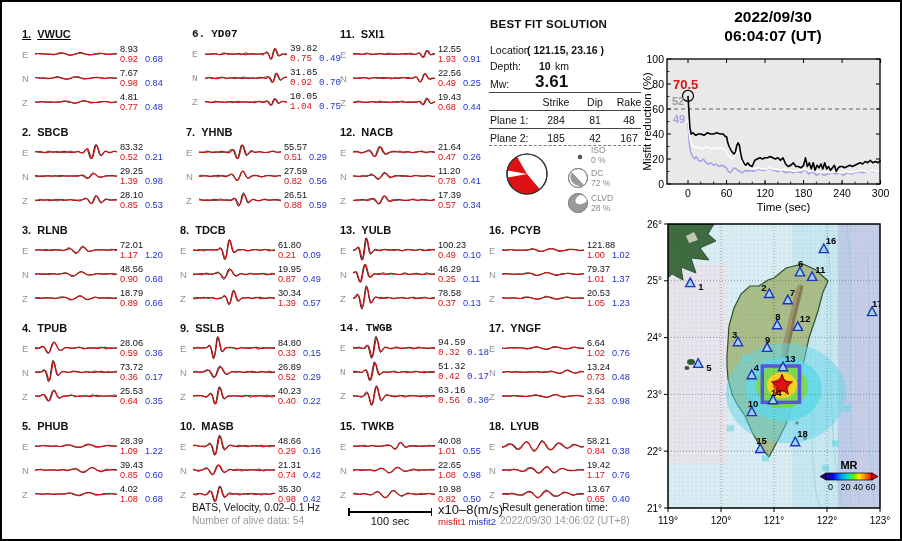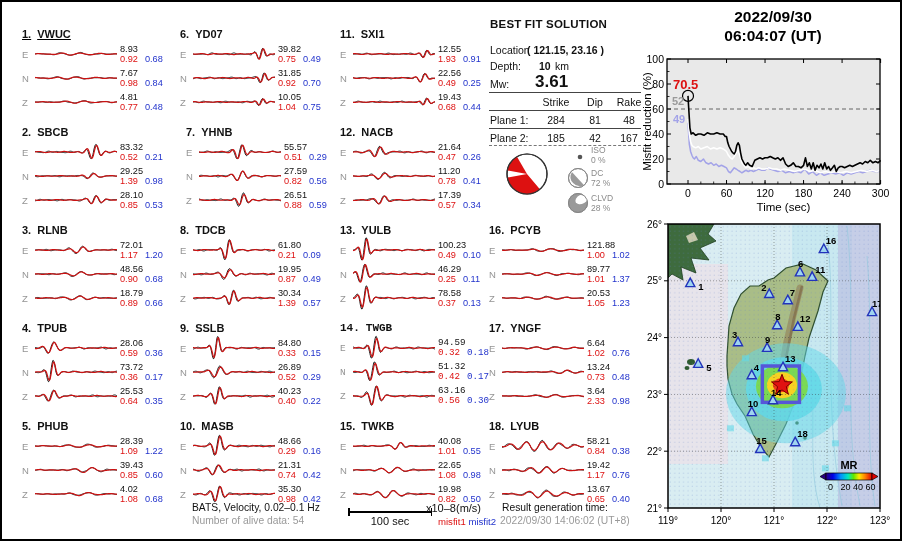--- a/index.html
+++ b/index.html
@@ -213,21 +213,21 @@
           <svg width="82" height="28">
             <polyline points="0.0,13.68 0.5,13.69 1.0,13.70 1.4,13.71 1.9,13.72 2.4,13.72 2.9,13.73 3.4,13.75 3.9,13.78 4.3,13.82 4.8,13.89 5.3,13.98 5.8,14.08 6.3,14.18 6.8,14.28 7.2,14.36 7.7,14.41 8.2,14.42 8.7,14.39 9.2,14.33 9.6,14.23 10.1,14.11 10.6,13.99 11.1,13.88 11.6,13.80 12.1,13.75 12.5,13.74 13.0,13.77 13.5,13.84 14.0,13.93 14.5,14.04 15.0,14.14 15.4,14.23 15.9,14.29 16.4,14.32 16.9,14.31 17.4,14.28 17.8,14.22 18.3,14.15 18.8,14.07 19.3,14.01 19.8,13.96 20.3,13.94 20.7,13.93 21.2,13.94 21.7,13.96 22.2,13.98 22.7,14.00 23.2,14.01 23.6,14.01 24.1,14.00 24.6,13.99 25.1,13.98 25.6,13.97 26.0,13.97 26.5,13.98 27.0,14.01 27.5,14.04 28.0,14.08 28.5,14.10 28.9,14.10 29.4,14.07 29.9,14.01 30.4,13.91 30.9,13.77 31.4,13.61 31.8,13.43 32.3,13.26 32.8,13.12 33.3,13.01 33.8,12.95 34.2,12.96 34.7,13.03 35.2,13.16 35.7,13.33 36.2,13.55 36.7,13.77 37.1,14.01 37.6,14.23 38.1,14.42 38.6,14.59 39.1,14.73 39.6,14.83 40.0,14.92 40.5,14.99 41.0,15.05 41.5,15.09 42.0,15.14 42.4,15.17 42.9,15.19 43.4,15.19 43.9,15.16 44.4,15.10 44.9,15.00 45.3,14.87 45.8,14.70 46.3,14.51 46.8,14.32 47.3,14.11 47.8,13.92 48.2,13.75 48.7,13.60 49.2,13.48 49.7,13.38 50.2,13.29 50.6,13.21 51.1,13.13 51.6,13.05 52.1,12.96 52.6,12.86 53.1,12.76 53.5,12.68 54.0,12.61 54.5,12.58 55.0,12.60 55.5,12.68 56.0,12.82 56.4,13.01 56.9,13.26 57.4,13.54 57.9,13.84 58.4,14.14 58.8,14.42 59.3,14.67 59.8,14.86 60.3,15.01 60.8,15.09 61.3,15.13 61.7,15.12 62.2,15.08 62.7,15.01 63.2,14.93 63.7,14.84 64.2,14.75 64.6,14.65 65.1,14.55 65.6,14.44 66.1,14.32 66.6,14.19 67.0,14.06 67.5,13.92 68.0,13.79 68.5,13.67 69.0,13.58 69.5,13.52 69.9,13.50 70.4,13.51 70.9,13.56 71.4,13.64 71.9,13.73 72.4,13.83 72.8,13.91 73.3,13.97 73.8,14.00 74.3,13.99 74.8,13.96 75.2,13.90 75.7,13.83 76.2,13.76 76.7,13.71 77.2,13.69 77.7,13.71 78.1,13.76 78.6,13.85 79.1,13.96 79.6,14.09 80.1,14.22 80.6,14.33 81.0,14.42 81.5,14.48 82.0,14.50 " fill="none" stroke="#000" stroke-width="0.9"></polyline>
             <polyline points="0.0,13.71 0.5,13.70 1.0,13.71 1.4,13.73 1.9,13.76 2.4,13.80 2.9,13.85 3.4,13.90 3.9,13.95 4.3,14.00 4.8,14.05 5.3,14.09 5.8,14.12 6.3,14.13 6.8,14.14 7.2,14.13 7.7,14.11 8.2,14.09 8.7,14.05 9.2,14.01 9.6,13.96 10.1,13.92 10.6,13.87 11.1,13.84 11.6,13.81 12.1,13.79 12.5,13.78 13.0,13.79 13.5,13.81 14.0,13.84 14.5,13.88 15.0,13.93 15.4,13.99 15.9,14.05 16.4,14.11 16.9,14.17 17.4,14.23 17.8,14.28 18.3,14.32 18.8,14.35 19.3,14.37 19.8,14.38 20.3,14.38 20.7,14.36 21.2,14.34 21.7,14.30 22.2,14.26 22.7,14.22 23.2,14.18 23.6,14.14 24.1,14.10 24.6,14.06 25.1,14.03 25.6,14.00 26.0,13.98 26.5,13.96 27.0,13.94 27.5,13.92 28.0,13.90 28.5,13.88 28.9,13.85 29.4,13.82 29.9,13.78 30.4,13.73 30.9,13.67 31.4,13.61 31.8,13.54 32.3,13.47 32.8,13.39 33.3,13.33 33.8,13.27 34.2,13.22 34.7,13.19 35.2,13.18 35.7,13.19 36.2,13.23 36.7,13.29 37.1,13.39 37.6,13.51 38.1,13.66 38.6,13.83 39.1,14.02 39.6,14.23 40.0,14.44 40.5,14.66 41.0,14.87 41.5,15.06 42.0,15.24 42.4,15.38 42.9,15.50 43.4,15.57 43.9,15.61 44.4,15.60 44.9,15.55 45.3,15.45 45.8,15.32 46.3,15.14 46.8,14.94 47.3,14.71 47.8,14.47 48.2,14.21 48.7,13.95 49.2,13.70 49.7,13.46 50.2,13.24 50.6,13.04 51.1,12.88 51.6,12.75 52.1,12.66 52.6,12.60 53.1,12.58 53.5,12.59 54.0,12.64 54.5,12.72 55.0,12.82 55.5,12.94 56.0,13.07 56.4,13.21 56.9,13.36 57.4,13.51 57.9,13.66 58.4,13.80 58.8,13.93 59.3,14.06 59.8,14.17 60.3,14.26 60.8,14.35 61.3,14.42 61.7,14.48 62.2,14.54 62.7,14.58 63.2,14.61 63.7,14.64 64.2,14.65 64.6,14.66 65.1,14.66 65.6,14.66 66.1,14.64 66.6,14.62 67.0,14.59 67.5,14.54 68.0,14.49 68.5,14.43 69.0,14.37 69.5,14.29 69.9,14.21 70.4,14.12 70.9,14.04 71.4,13.95 71.9,13.86 72.4,13.79 72.8,13.72 73.3,13.66 73.8,13.61 74.3,13.58 74.8,13.56 75.2,13.57 75.7,13.58 76.2,13.61 76.7,13.66 77.2,13.72 77.7,13.78 78.1,13.85 78.6,13.92 79.1,13.99 79.6,14.06 80.1,14.12 80.6,14.16 81.0,14.19 81.5,14.21 82.0,14.22 " fill="none" stroke="#cc1111" stroke-width="1.2"></polyline>
           </svg>
           <div class="vals">
             <div class="amp">4.02</div>
             <div><span class="m1">1.08</span><span class="m2">0.68</span></div>
           </div>
         </div>
       </div>
-      <div class="st" style="left: 178px; top: 26px;">
+      <div class="st" style="left: 190px; top: 26px; font-family: Liberation Mono, monospace;">
         <div class="st-h"><span>6.</span><span class="sp"></span><span>YD07</span></div>
         <div class="tr" style="top: 12px;">
           <span class="cl">E</span>
           <svg width="82" height="28">
             <polyline points="0.0,13.98 0.5,14.17 1.0,14.32 1.4,14.40 1.9,14.43 2.4,14.42 2.9,14.37 3.4,14.31 3.9,14.25 4.3,14.20 4.8,14.17 5.3,14.17 5.8,14.18 6.3,14.20 6.8,14.21 7.2,14.22 7.7,14.20 8.2,14.17 8.7,14.11 9.2,14.05 9.6,14.00 10.1,13.96 10.6,13.96 11.1,13.99 11.6,14.07 12.1,14.17 12.5,14.30 13.0,14.42 13.5,14.52 14.0,14.58 14.5,14.58 15.0,14.50 15.4,14.36 15.9,14.15 16.4,13.90 16.9,13.64 17.4,13.38 17.8,13.17 18.3,13.01 18.8,12.94 19.3,12.95 19.8,13.05 20.3,13.21 20.7,13.42 21.2,13.64 21.7,13.87 22.2,14.06 22.7,14.21 23.2,14.31 23.6,14.35 24.1,14.35 24.6,14.31 25.1,14.26 25.6,14.21 26.0,14.18 26.5,14.16 27.0,14.16 27.5,14.17 28.0,14.20 28.5,14.22 28.9,14.22 29.4,14.21 29.9,14.17 30.4,14.12 30.9,14.06 31.4,14.00 31.8,13.96 32.3,13.96 32.8,13.99 33.3,14.06 33.8,14.17 34.2,14.31 34.7,14.44 35.2,14.56 35.7,14.64 36.2,14.65 36.7,14.60 37.1,14.47 37.6,14.27 38.1,14.03 38.6,13.76 39.1,13.49 39.6,13.26 40.0,13.08 40.5,12.98 41.0,12.96 41.5,13.02 42.0,13.16 42.4,13.34 42.9,13.55 43.4,13.76 43.9,13.96 44.4,14.11 44.9,14.21 45.3,14.26 45.8,14.27 46.3,14.25 46.8,14.21 47.3,14.17 47.8,14.14 48.2,14.13 48.7,14.14 49.2,14.16 49.7,14.19 50.2,14.21 50.6,14.22 51.1,14.21 51.6,14.17 52.1,14.12 52.6,14.05 53.1,13.99 53.5,13.95 54.0,13.95 54.5,13.99 55.0,14.08 55.5,14.21 56.0,14.38 56.4,14.56 56.9,14.72 57.4,14.82 57.9,14.83 58.4,14.71 58.8,14.45 59.3,14.04 59.8,13.51 60.3,12.92 60.8,12.35 61.3,11.91 61.7,11.71 62.2,11.86 62.7,12.40 63.2,13.35 63.7,14.61 64.2,16.04 64.6,17.41 65.1,18.47 65.6,19.01 66.1,18.87 66.6,18.01 67.0,16.52 67.5,14.59 68.0,12.52 68.5,10.63 69.0,9.21 69.5,8.45 69.9,8.44 70.4,9.11 70.9,10.29 71.4,11.76 71.9,13.25 72.4,14.55 72.8,15.50 73.3,16.03 73.8,16.16 74.3,15.97 74.8,15.57 75.2,15.09 75.7,14.63 76.2,14.28 76.7,14.08 77.2,14.02 77.7,14.08 78.1,14.23 78.6,14.41 79.1,14.57 79.6,14.68 80.1,14.71 80.6,14.66 81.0,14.51 81.5,14.29 82.0,14.03 " fill="none" stroke="#000" stroke-width="0.9"></polyline>
             <polyline points="0.0,13.90 0.5,13.99 1.0,14.06 1.4,14.12 1.9,14.17 2.4,14.20 2.9,14.21 3.4,14.19 3.9,14.16 4.3,14.11 4.8,14.05 5.3,13.98 5.8,13.90 6.3,13.82 6.8,13.75 7.2,13.70 7.7,13.65 8.2,13.63 8.7,13.63 9.2,13.64 9.6,13.69 10.1,13.75 10.6,13.83 11.1,13.93 11.6,14.03 12.1,14.14 12.5,14.25 13.0,14.35 13.5,14.44 14.0,14.51 14.5,14.56 15.0,14.59 15.4,14.59 15.9,14.57 16.4,14.52 16.9,14.45 17.4,14.37 17.8,14.27 18.3,14.16 18.8,14.05 19.3,13.94 19.8,13.84 20.3,13.75 20.7,13.69 21.2,13.64 21.7,13.61 22.2,13.61 22.7,13.63 23.2,13.67 23.6,13.72 24.1,13.79 24.6,13.87 25.1,13.94 25.6,14.02 26.0,14.09 26.5,14.14 27.0,14.18 27.5,14.20 28.0,14.20 28.5,14.18 28.9,14.14 29.4,14.08 29.9,14.01 30.4,13.93 30.9,13.85 31.4,13.76 31.8,13.69 32.3,13.62 32.8,13.57 33.3,13.54 33.8,13.54 34.2,13.55 34.7,13.59 35.2,13.65 35.7,13.73 36.2,13.83 36.7,13.94 37.1,14.06 37.6,14.17 38.1,14.28 38.6,14.38 39.1,14.46 39.6,14.52 40.0,14.56 40.5,14.58 41.0,14.57 41.5,14.53 42.0,14.48 42.4,14.40 42.9,14.31 43.4,14.21 43.9,14.11 44.4,14.01 44.9,13.92 45.3,13.84 45.8,13.77 46.3,13.73 46.8,13.70 47.3,13.70 47.8,13.72 48.2,13.75 48.7,13.81 49.2,13.87 49.7,13.94 50.2,14.02 50.6,14.09 51.1,14.15 51.6,14.20 52.1,14.23 52.6,14.24 53.1,14.23 53.5,14.20 54.0,14.16 54.5,14.09 55.0,14.02 55.5,13.94 56.0,13.87 56.4,13.80 56.9,13.74 57.4,13.68 57.9,13.63 58.4,13.58 58.8,13.50 59.3,13.38 59.8,13.23 60.3,13.04 60.8,12.84 61.3,12.66 61.7,12.58 62.2,12.66 62.7,12.97 63.2,13.55 63.7,14.41 64.2,15.49 64.6,16.68 65.1,17.80 65.6,18.66 66.1,19.07 66.6,18.90 67.0,18.11 67.5,16.76 68.0,15.01 68.5,13.10 69.0,11.30 69.5,9.89 69.9,9.03 70.4,8.83 70.9,9.25 71.4,10.16 71.9,11.39 72.4,12.70 72.8,13.90 73.3,14.85 73.8,15.47 74.3,15.76 74.8,15.77 75.2,15.57 75.7,15.26 76.2,14.93 76.7,14.63 77.2,14.39 77.7,14.23 78.1,14.13 78.6,14.07 79.1,14.03 79.6,14.00 80.1,13.96 80.6,13.90 81.0,13.83 81.5,13.74 82.0,13.66 " fill="none" stroke="#cc1111" stroke-width="1.2"></polyline>
           </svg>
           <div class="vals">
             <div class="amp">39.82</div>
             <div><span class="m1">0.75</span><span class="m2">0.49</span></div>
@@ -593,21 +593,21 @@
             <div><span class="m1">1.00</span><span class="m2">1.02</span></div>
           </div>
         </div>
         <div class="tr" style="top: 36px;">
           <span class="cl">N</span>
           <svg width="82" height="28">
             <polyline points="0.0,13.95 0.5,13.87 1.0,13.81 1.4,13.76 1.9,13.74 2.4,13.73 2.9,13.74 3.4,13.75 3.9,13.77 4.3,13.79 4.8,13.80 5.3,13.80 5.8,13.81 6.3,13.81 6.8,13.83 7.2,13.87 7.7,13.92 8.2,14.00 8.7,14.10 9.2,14.20 9.6,14.31 10.1,14.41 10.6,14.49 11.1,14.54 11.6,14.56 12.1,14.54 12.5,14.49 13.0,14.41 13.5,14.32 14.0,14.22 14.5,14.15 15.0,14.09 15.4,14.07 15.9,14.08 16.4,14.11 16.9,14.17 17.4,14.24 17.8,14.30 18.3,14.34 18.8,14.35 19.3,14.32 19.8,14.24 20.3,14.13 20.7,13.98 21.2,13.81 21.7,13.63 22.2,13.46 22.7,13.30 23.2,13.17 23.6,13.06 24.1,12.99 24.6,12.95 25.1,12.93 25.6,12.94 26.0,12.97 26.5,13.02 27.0,13.08 27.5,13.16 28.0,13.27 28.5,13.41 28.9,13.57 29.4,13.77 29.9,14.00 30.4,14.25 30.9,14.52 31.4,14.78 31.8,15.03 32.3,15.24 32.8,15.41 33.3,15.52 33.8,15.56 34.2,15.55 34.7,15.47 35.2,15.36 35.7,15.21 36.2,15.04 36.7,14.87 37.1,14.71 37.6,14.57 38.1,14.44 38.6,14.32 39.1,14.22 39.6,14.11 40.0,13.99 40.5,13.85 41.0,13.70 41.5,13.52 42.0,13.33 42.4,13.13 42.9,12.94 43.4,12.76 43.9,12.62 44.4,12.52 44.9,12.46 45.3,12.46 45.8,12.51 46.3,12.60 46.8,12.73 47.3,12.88 47.8,13.06 48.2,13.24 48.7,13.43 49.2,13.62 49.7,13.81 50.2,14.02 50.6,14.22 51.1,14.43 51.6,14.65 52.1,14.86 52.6,15.07 53.1,15.25 53.5,15.39 54.0,15.49 54.5,15.53 55.0,15.50 55.5,15.41 56.0,15.26 56.4,15.07 56.9,14.83 57.4,14.58 57.9,14.34 58.4,14.11 58.8,13.91 59.3,13.76 59.8,13.66 60.3,13.59 60.8,13.57 61.3,13.56 61.7,13.57 62.2,13.59 62.7,13.59 63.2,13.58 63.7,13.56 64.2,13.52 64.6,13.48 65.1,13.45 65.6,13.42 66.1,13.41 66.6,13.42 67.0,13.46 67.5,13.52 68.0,13.59 68.5,13.67 69.0,13.74 69.5,13.82 69.9,13.88 70.4,13.93 70.9,13.97 71.4,14.01 71.9,14.05 72.4,14.10 72.8,14.16 73.3,14.23 73.8,14.32 74.3,14.41 74.8,14.51 75.2,14.59 75.7,14.65 76.2,14.67 76.7,14.66 77.2,14.60 77.7,14.51 78.1,14.37 78.6,14.22 79.1,14.06 79.6,13.91 80.1,13.79 80.6,13.70 81.0,13.65 81.5,13.64 82.0,13.68 " fill="none" stroke="#000" stroke-width="0.9"></polyline>
             <polyline points="0.0,14.23 0.5,14.18 1.0,14.12 1.4,14.06 1.9,14.00 2.4,13.95 2.9,13.89 3.4,13.85 3.9,13.81 4.3,13.78 4.8,13.77 5.3,13.77 5.8,13.78 6.3,13.80 6.8,13.83 7.2,13.87 7.7,13.91 8.2,13.95 8.7,14.00 9.2,14.04 9.6,14.08 10.1,14.11 10.6,14.14 11.1,14.16 11.6,14.17 12.1,14.17 12.5,14.17 13.0,14.17 13.5,14.16 14.0,14.15 14.5,14.14 15.0,14.13 15.4,14.12 15.9,14.11 16.4,14.11 16.9,14.11 17.4,14.11 17.8,14.12 18.3,14.12 18.8,14.12 19.3,14.12 19.8,14.11 20.3,14.10 20.7,14.07 21.2,14.03 21.7,13.99 22.2,13.93 22.7,13.85 23.2,13.78 23.6,13.69 24.1,13.60 24.6,13.51 25.1,13.42 25.6,13.35 26.0,13.28 26.5,13.24 27.0,13.21 27.5,13.21 28.0,13.24 28.5,13.30 28.9,13.38 29.4,13.49 29.9,13.63 30.4,13.79 30.9,13.97 31.4,14.16 31.8,14.35 32.3,14.55 32.8,14.74 33.3,14.91 33.8,15.07 34.2,15.19 34.7,15.29 35.2,15.35 35.7,15.37 36.2,15.35 36.7,15.29 37.1,15.19 37.6,15.05 38.1,14.89 38.6,14.70 39.1,14.48 39.6,14.26 40.0,14.03 40.5,13.80 41.0,13.58 41.5,13.37 42.0,13.19 42.4,13.03 42.9,12.90 43.4,12.80 43.9,12.74 44.4,12.71 44.9,12.72 45.3,12.75 45.8,12.82 46.3,12.91 46.8,13.02 47.3,13.15 47.8,13.29 48.2,13.44 48.7,13.59 49.2,13.74 49.7,13.88 50.2,14.02 50.6,14.15 51.1,14.27 51.6,14.38 52.1,14.48 52.6,14.56 53.1,14.63 53.5,14.69 54.0,14.73 54.5,14.76 55.0,14.78 55.5,14.79 56.0,14.79 56.4,14.78 56.9,14.75 57.4,14.72 57.9,14.67 58.4,14.61 58.8,14.54 59.3,14.46 59.8,14.38 60.3,14.28 60.8,14.18 61.3,14.07 61.7,13.96 62.2,13.85 62.7,13.74 63.2,13.64 63.7,13.55 64.2,13.47 64.6,13.41 65.1,13.36 65.6,13.33 66.1,13.32 66.6,13.33 67.0,13.36 67.5,13.41 68.0,13.48 68.5,13.56 69.0,13.65 69.5,13.74 69.9,13.84 70.4,13.94 70.9,14.03 71.4,14.12 71.9,14.19 72.4,14.25 72.8,14.30 73.3,14.33 73.8,14.34 74.3,14.33 74.8,14.31 75.2,14.27 75.7,14.22 76.2,14.17 76.7,14.11 77.2,14.05 77.7,14.00 78.1,13.95 78.6,13.91 79.1,13.88 79.6,13.86 80.1,13.86 80.6,13.87 81.0,13.89 81.5,13.92 82.0,13.96 " fill="none" stroke="#cc1111" stroke-width="1.2"></polyline>
           </svg>
           <div class="vals">
-            <div class="amp">89.77</div>
+            <div class="amp">79.37</div>
             <div><span class="m1">1.01</span><span class="m2">1.37</span></div>
           </div>
         </div>
         <div class="tr" style="top: 60px;">
           <span class="cl">Z</span>
           <svg width="82" height="28">
             <polyline points="0.0,13.62 0.5,13.63 1.0,13.68 1.4,13.77 1.9,13.87 2.4,13.99 2.9,14.10 3.4,14.20 3.9,14.27 4.3,14.30 4.8,14.30 5.3,14.27 5.8,14.22 6.3,14.16 6.8,14.10 7.2,14.04 7.7,13.99 8.2,13.96 8.7,13.95 9.2,13.95 9.6,13.96 10.1,13.97 10.6,13.99 11.1,13.99 11.6,14.00 12.1,14.00 12.5,14.00 13.0,14.02 13.5,14.05 14.0,14.09 14.5,14.16 15.0,14.25 15.4,14.34 15.9,14.44 16.4,14.52 16.9,14.57 17.4,14.59 17.8,14.56 18.3,14.48 18.8,14.36 19.3,14.19 19.8,14.00 20.3,13.80 20.7,13.60 21.2,13.42 21.7,13.27 22.2,13.17 22.7,13.12 23.2,13.11 23.6,13.14 24.1,13.19 24.6,13.26 25.1,13.34 25.6,13.41 26.0,13.48 26.5,13.53 27.0,13.58 27.5,13.62 28.0,13.67 28.5,13.74 28.9,13.82 29.4,13.92 29.9,14.05 30.4,14.19 30.9,14.35 31.4,14.50 31.8,14.65 32.3,14.77 32.8,14.88 33.3,14.96 33.8,15.01 34.2,15.03 34.7,15.04 35.2,15.03 35.7,15.02 36.2,15.00 36.7,14.97 37.1,14.94 37.6,14.89 38.1,14.82 38.6,14.71 39.1,14.57 39.6,14.38 40.0,14.15 40.5,13.89 41.0,13.59 41.5,13.29 42.0,13.00 42.4,12.74 42.9,12.53 43.4,12.37 43.9,12.29 44.4,12.28 44.9,12.35 45.3,12.47 45.8,12.65 46.3,12.86 46.8,13.09 47.3,13.32 47.8,13.54 48.2,13.75 48.7,13.94 49.2,14.11 49.7,14.27 50.2,14.41 50.6,14.54 51.1,14.67 51.6,14.78 52.1,14.89 52.6,14.98 53.1,15.04 53.5,15.07 54.0,15.07 54.5,15.03 55.0,14.96 55.5,14.86 56.0,14.73 56.4,14.60 56.9,14.46 57.4,14.34 57.9,14.24 58.4,14.16 58.8,14.09 59.3,14.05 59.8,14.01 60.3,13.97 60.8,13.92 61.3,13.85 61.7,13.76 62.2,13.64 62.7,13.51 63.2,13.37 63.7,13.24 64.2,13.13 64.6,13.06 65.1,13.03 65.6,13.05 66.1,13.13 66.6,13.25 67.0,13.41 67.5,13.59 68.0,13.78 68.5,13.97 69.0,14.14 69.5,14.28 69.9,14.38 70.4,14.45 70.9,14.49 71.4,14.50 71.9,14.49 72.4,14.48 72.8,14.46 73.3,14.45 73.8,14.43 74.3,14.41 74.8,14.38 75.2,14.34 75.7,14.29 76.2,14.22 76.7,14.14 77.2,14.05 77.7,13.96 78.1,13.88 78.6,13.82 79.1,13.77 79.6,13.76 80.1,13.78 80.6,13.83 81.0,13.90 81.5,13.97 82.0,14.04 " fill="none" stroke="#000" stroke-width="0.9"></polyline>
             <polyline points="0.0,13.93 0.5,13.91 1.0,13.91 1.4,13.91 1.9,13.92 2.4,13.94 2.9,13.96 3.4,13.99 3.9,14.01 4.3,14.04 4.8,14.05 5.3,14.07 5.8,14.07 6.3,14.07 6.8,14.06 7.2,14.04 7.7,14.01 8.2,13.98 8.7,13.94 9.2,13.90 9.6,13.87 10.1,13.83 10.6,13.81 11.1,13.79 11.6,13.79 12.1,13.80 12.5,13.83 13.0,13.87 13.5,13.92 14.0,13.98 14.5,14.05 15.0,14.13 15.4,14.21 15.9,14.29 16.4,14.36 16.9,14.42 17.4,14.46 17.8,14.49 18.3,14.50 18.8,14.49 19.3,14.45 19.8,14.39 20.3,14.31 20.7,14.20 21.2,14.09 21.7,13.95 22.2,13.82 22.7,13.68 23.2,13.54 23.6,13.41 24.1,13.30 24.6,13.21 25.1,13.14 25.6,13.10 26.0,13.08 26.5,13.10 27.0,13.15 27.5,13.22 28.0,13.33 28.5,13.45 28.9,13.60 29.4,13.76 29.9,13.93 30.4,14.11 30.9,14.28 31.4,14.45 31.8,14.60 32.3,14.74 32.8,14.86 33.3,14.95 33.8,15.02 34.2,15.07 34.7,15.08 35.2,15.07 35.7,15.04 36.2,14.98 36.7,14.90 37.1,14.80 37.6,14.69 38.1,14.56 38.6,14.43 39.1,14.29 39.6,14.14 40.0,14.00 40.5,13.86 41.0,13.72 41.5,13.59 42.0,13.47 42.4,13.35 42.9,13.25 43.4,13.16 43.9,13.09 44.4,13.03 44.9,12.98 45.3,12.96 45.8,12.95 46.3,12.96 46.8,12.99 47.3,13.04 47.8,13.12 48.2,13.21 48.7,13.32 49.2,13.45 49.7,13.59 50.2,13.75 50.6,13.91 51.1,14.08 51.6,14.26 52.1,14.42 52.6,14.58 53.1,14.73 53.5,14.86 54.0,14.97 54.5,15.05 55.0,15.11 55.5,15.13 56.0,15.13 56.4,15.09 56.9,15.02 57.4,14.93 57.9,14.81 58.4,14.67 58.8,14.52 59.3,14.35 59.8,14.18 60.3,14.01 60.8,13.85 61.3,13.70 61.7,13.57 62.2,13.45 62.7,13.36 63.2,13.30 63.7,13.26 64.2,13.25 64.6,13.27 65.1,13.30 65.6,13.36 66.1,13.44 66.6,13.52 67.0,13.61 67.5,13.71 68.0,13.80 68.5,13.89 69.0,13.97 69.5,14.04 69.9,14.09 70.4,14.13 70.9,14.15 71.4,14.16 71.9,14.16 72.4,14.14 72.8,14.12 73.3,14.10 73.8,14.07 74.3,14.04 74.8,14.01 75.2,13.99 75.7,13.98 76.2,13.98 76.7,13.99 77.2,14.00 77.7,14.03 78.1,14.06 78.6,14.09 79.1,14.13 79.6,14.17 80.1,14.20 80.6,14.23 81.0,14.25 81.5,14.27 82.0,14.27 " fill="none" stroke="#cc1111" stroke-width="1.2"></polyline>
           </svg>
           <div class="vals">
@@ -959,21 +959,21 @@
     </svg>
 
   <div class="abs foot-b" style="left:190px;top:500px">BATS, Velocity, 0.02–0.1 Hz</div>
   <div class="abs foot-g" style="left:190px;top:513px">Number of alive data: 54</div>
 
   <div class="abs" style="left:346px;top:509px;width:84px;height:1.5px;background:#000"></div>
   <div class="abs" style="left:346px;top:506px;width:1.5px;height:8px;background:#000"></div>
   <div class="abs" style="left:428.5px;top:506px;width:1.5px;height:8px;background:#000"></div>
   <div class="abs foot-b" style="left:346px;top:513px;width:84px;text-align:center;font-size:11px">100 sec</div>
 
-  <div class="abs foot-b" style="left:424px;top:500px;font-size:11px">x10–8(m/s)</div>
+  <div class="abs foot-b" style="left:436px;top:500px;font-size:13px">x10–8(m/s)</div>
   <div class="abs foot-s" style="left:436px;top:514px">
     <span style="color:#dd1111">misfit1</span>
     <span style="color:#2233cc;">misfit2</span>
   </div>
 
   <div class="abs foot-b" style="left:500px;top:500px">Result generation time:</div>
   <div class="abs foot-g" style="left:498px;top:513px">2022/09/30 14:06:02 (UT+8)</div>
 </div>
 
 </body></html>

